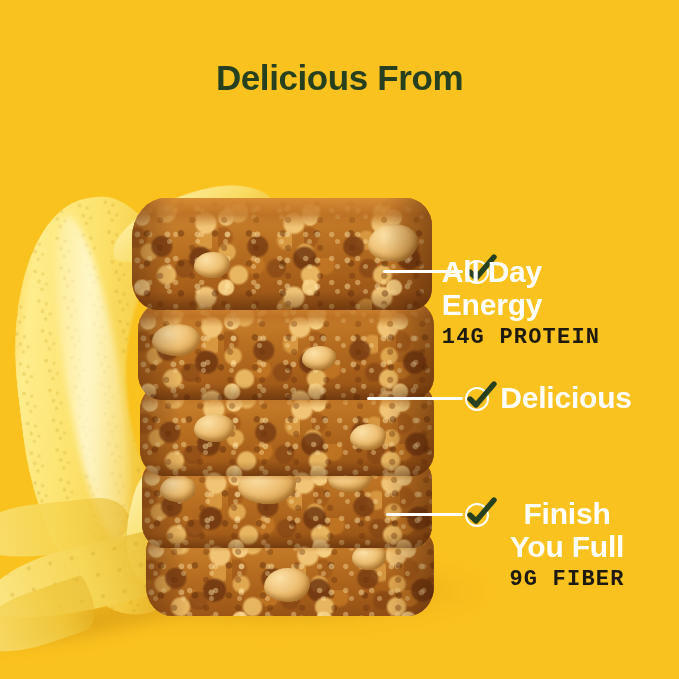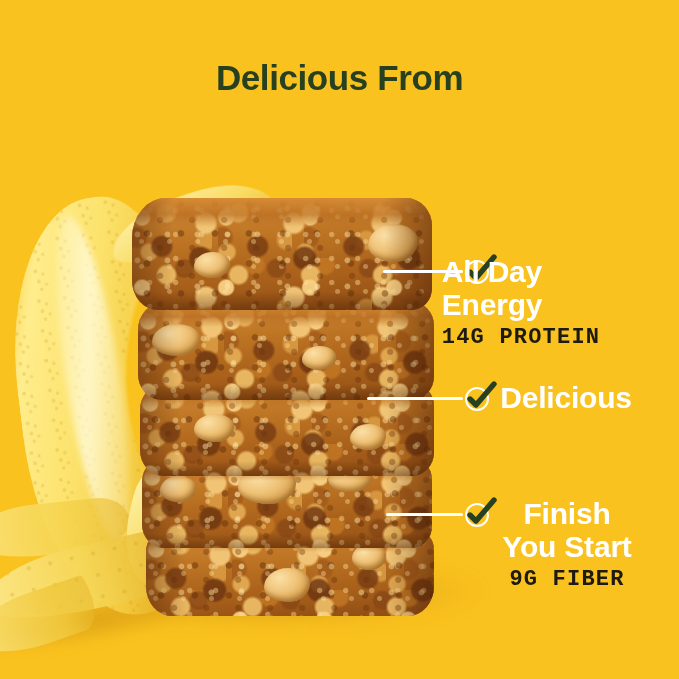--- a/index.html
+++ b/index.html
@@ -434,17 +434,17 @@
     <div class="title">Energy</div>
     <div class="sub">14G PROTEIN</div>
   </div>
 
   <div class="benefit" id="benefit2">
     <div class="title">Delicious</div>
   </div>
 
   <div class="benefit" id="benefit3">
     <div class="title">Finish</div>
-    <div class="title">You Start</div>
+    <div class="title">You Full</div>
     <div class="sub">9G FIBER</div>
   </div>
 
 </div>
 
 </body></html>

